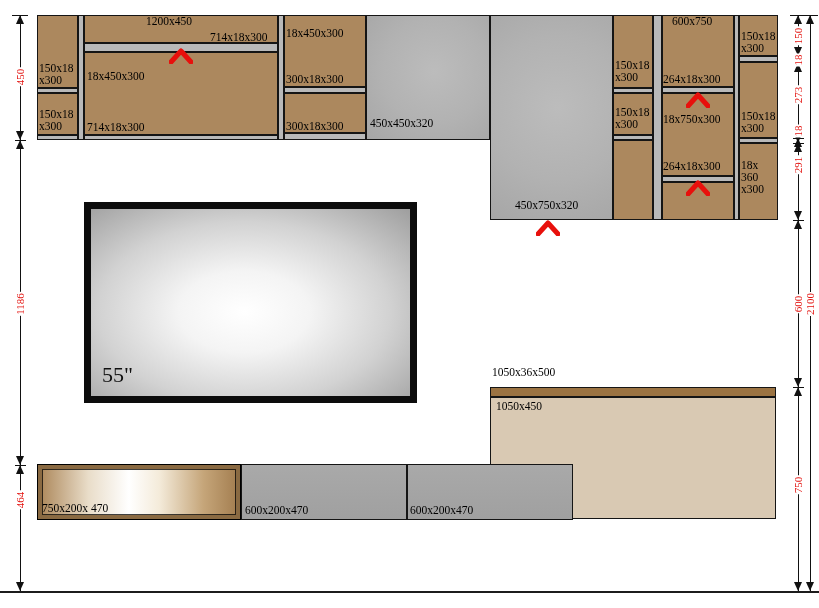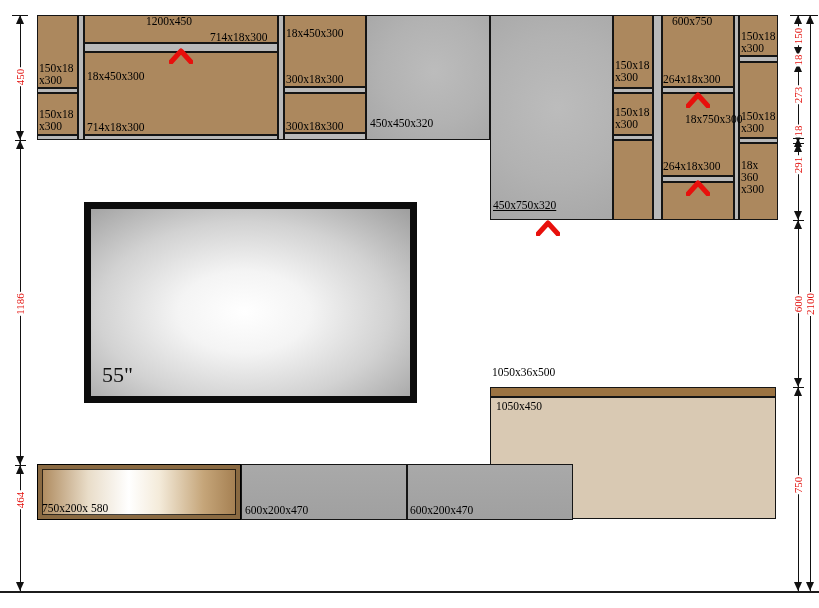--- a/index.html
+++ b/index.html
@@ -97,39 +97,39 @@
     <div class="lbl" style="left: 39px; top: 62px;">150x18
 x300</div>
     <div class="lbl" style="left: 39px; top: 108px;">150x18
 x300</div>
     <div class="lbl" style="left: 87px; top: 70px;">18x450x300</div>
     <div class="lbl" style="left: 87px; top: 121px;">714x18x300</div>
     <div class="lbl" style="left: 286px; top: 27px;">18x450x300</div>
     <div class="lbl" style="left: 286px; top: 73px;">300x18x300</div>
     <div class="lbl" style="left: 286px; top: 120px;">300x18x300</div>
     <div class="lbl" style="left: 370px; top: 117px;">450x450x320</div>
-    <div class="lbl" style="left: 493px; top: 199px; text-decoration: underline;">450x750x320</div>
+    <div class="lbl" style="left: 515px; top: 199px;">450x750x320</div>
     <div class="lbl" style="left: 615px; top: 59px;">150x18
 x300</div>
     <div class="lbl" style="left: 615px; top: 106px;">150x18
 x300</div>
     <div class="lbl" style="left: 672px; top: 15px;">600x750</div>
     <div class="lbl" style="left: 663px; top: 73px;">264x18x300</div>
-    <div class="lbl" style="left: 685px; top: 113px; font-family: Liberation Serif, serif;">18x750x300</div>
+    <div class="lbl" style="left: 663px; top: 113px; font-family: Liberation Serif, serif;">18x750x300</div>
     <div class="lbl" style="left: 663px; top: 160px;">264x18x300</div>
     <div class="lbl" style="left: 741px; top: 30px;">150x18
 x300</div>
     <div class="lbl" style="left: 741px; top: 110px;">150x18
 x300</div>
     <div class="lbl" style="left: 741px; top: 159px;">18x
 360
 x300</div>
     <div class="lbl" style="left: 492px; top: 366px;">1050x36x500</div>
     <div class="lbl" style="left: 496px; top: 400px;">1050x450</div>
-    <div class="lbl" style="left: 42px; top: 502px;">750x200x 580</div>
+    <div class="lbl" style="left: 42px; top: 502px;">750x200x 470</div>
     <div class="lbl" style="left: 245px; top: 504px;">600x200x470</div>
     <div class="lbl" style="left: 410px; top: 504px;">600x200x470</div>
     <div class="caret" style="left: 169px; top: 48px;"><svg width="24" height="16" viewBox="0 0 24 16">
         <polyline points="2,14 12,3 22,14" fill="none" stroke="#e8100c" stroke-width="5" stroke-linecap="round" stroke-linejoin="round"></polyline>
       </svg></div>
     <div class="caret" style="left: 536px; top: 220px;"><svg width="24" height="16" viewBox="0 0 24 16">
         <polyline points="2,14 12,3 22,14" fill="none" stroke="#e8100c" stroke-width="5" stroke-linecap="round" stroke-linejoin="round"></polyline>
       </svg></div>
     <div class="caret" style="left: 686px; top: 92px;"><svg width="24" height="16" viewBox="0 0 24 16">
         <polyline points="2,14 12,3 22,14" fill="none" stroke="#e8100c" stroke-width="5" stroke-linecap="round" stroke-linejoin="round"></polyline>

